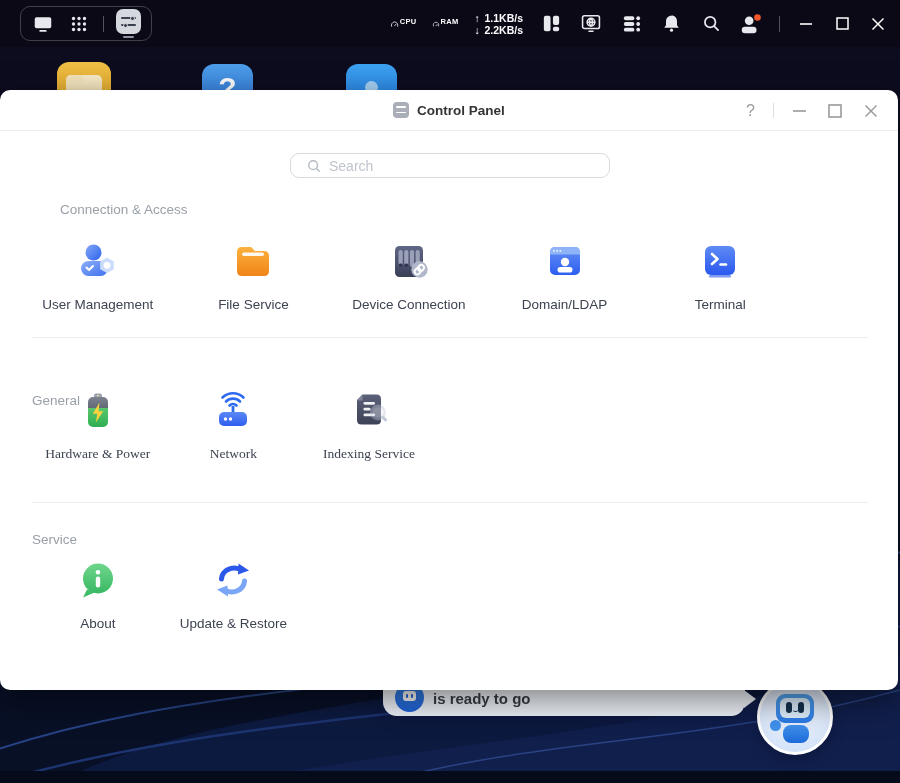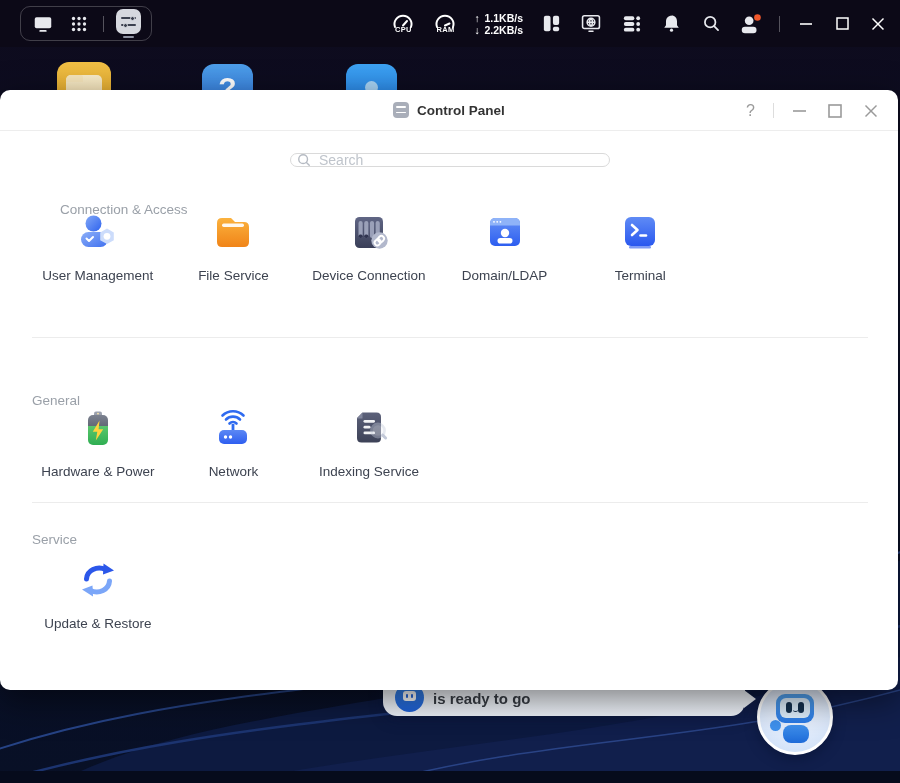--- a/index.html
+++ b/index.html
@@ -23,21 +23,21 @@
   .tb-icon { width:24px; height:24px; display:flex; align-items:center; justify-content:center; cursor:pointer; }
   .vsep { width:1px; height:16px; background:rgba(255,255,255,0.3); }
   .cp-task { display:flex; flex-direction:column; align-items:center; gap:2px; cursor:pointer; }
   .cp-task-box { width:25px; height:25px; border-radius:7px; background:#d6d8df; position:relative; }
   .cp-task-box .l1,.cp-task-box .l2 { position:absolute; left:5px; right:5px; height:2px; border-radius:1px; background:#3c4150; }
   .cp-task-box .l1 { top:8px; } .cp-task-box .l2 { top:15px; }
   .cp-task-box .k1,.k2 { position:absolute; width:5px; height:5px; border-radius:50%; background:#3c4150; border:1.5px solid #d6d8df; }
   .cp-task-box .k1 { top:6.5px; right:6px; } .cp-task-box .k2 { top:13.5px; left:7px; }
   .active-dash { width:11px; height:2px; border-radius:1px; background:#8f93a3; }
   .tb-right { position:absolute; right:12px; top:0; height:47px; display:flex; align-items:center; gap:16px; }
-  .gauge { display:flex; flex-direction:column; align-items:center; width:26px; cursor:pointer; }
+  .gauge { display:flex; flex-direction:row; align-items:center; width:26px; cursor:pointer; }
   .gauge span { color:#fff; font-size:7.5px; font-weight:bold; letter-spacing:.3px; margin-top:-4px; }
   .net { display:flex; flex-direction:column; justify-content:flex-end; line-height:12px; cursor:default; }
   .net div { color:#fff; font-size:10.5px; font-weight:bold; white-space:nowrap; }
   .net .arrow { display:inline-block; width:10px; }
   .winbtn { width:20px; height:20px; display:flex; align-items:center; justify-content:center; cursor:pointer; }
   
   .desk-icon { position:absolute; z-index:10; border-radius:12px; cursor:pointer; }
   .di-folder { left:57px; top:62px; width:54px; height:54px;
     background:linear-gradient(180deg,#f0bf45,#dfa122); }
   .di-folder .inner { position:absolute; left:9px; top:13px; width:36px; height:28px; border-radius:5px;
@@ -62,33 +62,33 @@
   .title-icon { width:16px; height:16px; border-radius:4px; background:#a9aeb9; position:relative; }
   .title-icon i { position:absolute; left:3px; right:3px; height:1.8px; border-radius:1px; background:#fff; display:block; }
   .title-icon .t1 { top:4px; } .title-icon .t2 { top:9.5px; }
   .title-text { font-size:13.5px; font-weight:bold; color:#333;text-align:center; }
   .dlg-controls { position:absolute; right:16px; top:0; height:41px; display:flex; align-items:center; gap:14px; }
   .dlg-help { color:#9a9a9a; font-size:16px; cursor:pointer; padding:0 4px; }
   .dlg-sep { width:1px; height:15px; background:#ddd; }
   .dlg-btn { width:22px; height:22px; display:flex; align-items:center; justify-content:center; cursor:pointer; }
   
   .searchbox {
-    position:absolute; left:290px; top:63px; width:320px; height:14px;
-    border:1px solid #dadada; border-radius:9px; display:flex; align-items:center; padding:0 6px; gap:8px;
+    position:absolute; left:290px; top:63px; width:320px; height:25px;
+    border:1px solid #dadada; border-radius:9px; display:flex; align-items:center; padding:0 16px; gap:8px;
   }
   .searchbox input { border:none; outline:none; flex:1; font-size:14px; color:#333;
     font-family:"Liberation Sans","DejaVu Sans",sans-serif; background:transparent; }
   .searchbox input::placeholder { color:#bfc4cb; }
   
   .section-label { position:absolute; left:32px; font-size:13.5px; color:#9aa0a8; }
   .sl-1 { top:112px;margin-left:28px; } .sl-2 { top:277px;margin-top:26px; } .sl-3 { top:442px; }
   .divider { position:absolute; left:32px; width:836px; height:1px; background:#ececec; }
   .dv-1 { top:247px; } .dv-2 { top:412px; }
   .grid-row { position:absolute; left:30px; width:680px; display:grid; grid-template-columns:repeat(5,135.6px); }
-  .gr-1 { top:118px; } .gr-2 { top:314px; } .gr-3 { top:466px; }
+  .gr-1 { top:147px;gap:20px; } .gr-2 { top:296px;font-family:Liberation Serif, serif; } .gr-3 { top:466px; }
   .cp-item { display:flex; flex-direction:column; align-items:center; cursor:pointer; }
   .cp-item .icon48 { width:48px; height:48px; }
   .cp-item .lbl { margin-top:12px; font-size:13.5px; color:#3d4350; text-align:center; white-space:nowrap; }
   
   .toast {
     position:absolute; left:383px; top:654px; width:362px; height:62px; z-index:20;
     background:linear-gradient(180deg,#ffffff,#eef3fb); border-radius:14px;
     box-shadow:0 4px 14px rgba(10,20,60,0.35);
   }
   .toast .pointer { position:absolute; right:-11px; top:36px; width:0; height:0;
@@ -476,20 +476,35 @@
         <line x1="37.7" y1="31.2" x2="40.6" y2="34" stroke="#c3c9d8" stroke-width="3" stroke-linecap="round"></line>
       </svg>
       <div class="lbl">Indexing Service</div>
     </div>
   </div>
 
   <div class="divider dv-2"></div>
   <div class="section-label sl-3">Service</div>
   <div class="grid-row gr-3">
 
+    <div class="cp-item">
+      <svg class="icon48" viewBox="0 0 48 48">
+        <defs>
+            <linearGradient id="gA" x1="0" y1="0" x2="0" y2="1">
+              <stop offset="0" stop-color="#6fd68c"></stop>
+              <stop offset="1" stop-color="#39b863"></stop>
+            </linearGradient>
+          </defs>
+        <circle cx="24" cy="22.5" r="15" fill="url(#gA)"></circle>
+        <polygon points="13,33.5 9,41.5 20.5,36.5" fill="#3fbd68"></polygon>
+        <circle cx="24" cy="16.2" r="2.3" fill="#fff"></circle>
+        <rect x="21.8" y="20.5" width="4.4" height="11" rx="2.2" fill="#fff"></rect>
+      </svg>
+      <div class="lbl">About</div>
+    </div>
 
     <div class="cp-item">
       <svg class="icon48" viewBox="0 0 48 48">
         <path d="M12.5,23 C13,14.5 23,9.5 31.5,13.5" stroke="#2b57ea" stroke-width="5" fill="none" stroke-linecap="round"></path>
         <polygon points="29.5,7.5 40,14.5 29,18.5" fill="#2b57ea"></polygon>
         <path d="M35.5,25 C35,33.5 25,38.5 16.5,34.5" stroke="#7ba6f8" stroke-width="5" fill="none" stroke-linecap="round"></path>
         <polygon points="18.5,29.5 8,33.5 19,40.5" fill="#7ba6f8"></polygon>
       </svg>
       <div class="lbl">Update &amp; Restore</div>
     </div>

